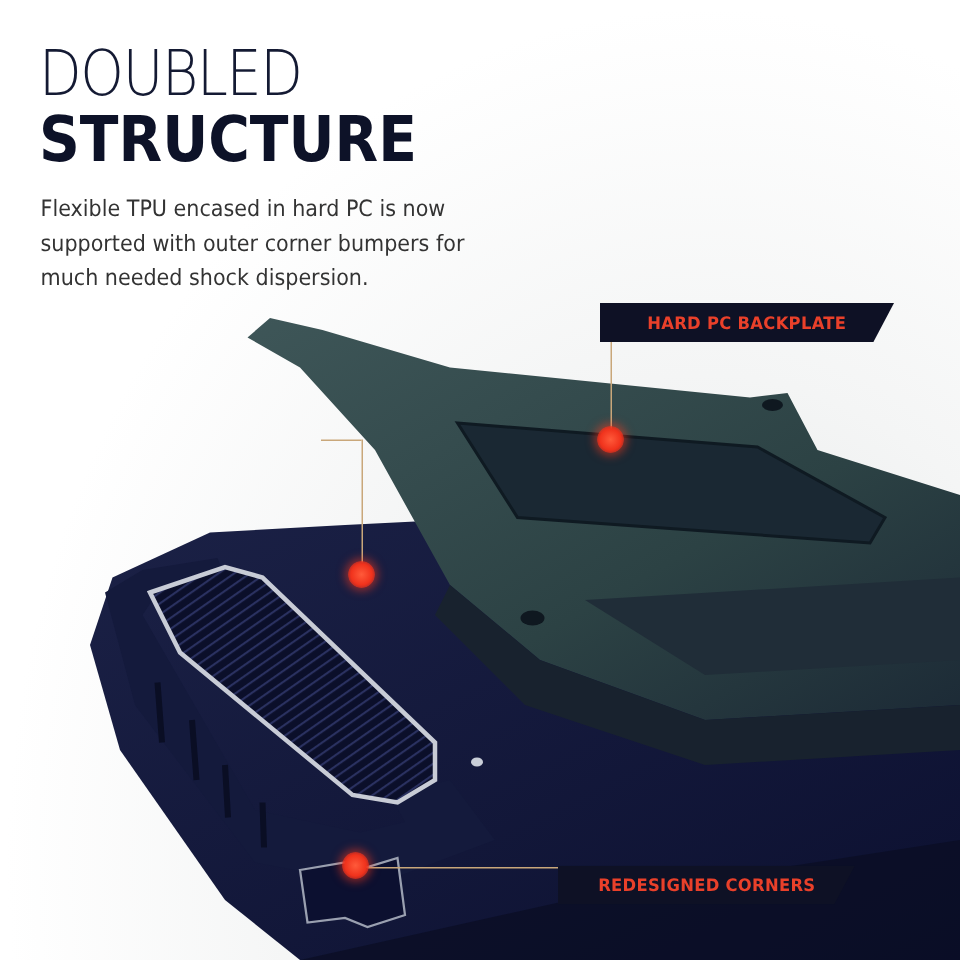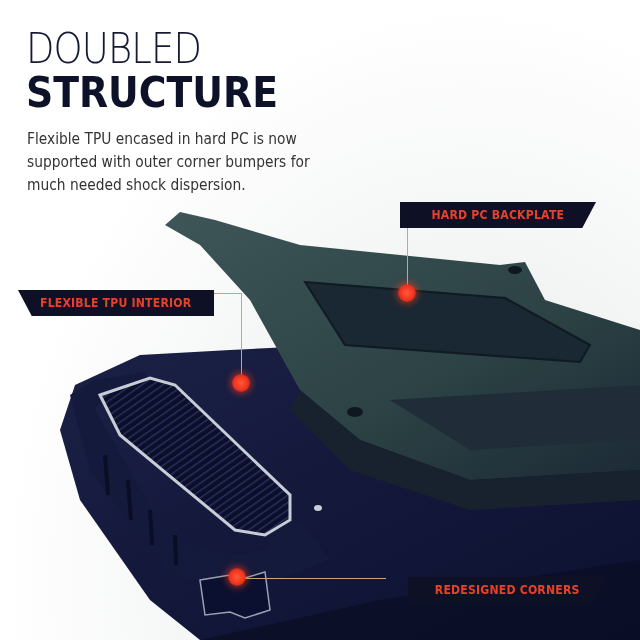--- a/index.html
+++ b/index.html
@@ -6,21 +6,21 @@
   body { width:640px; height:640px; overflow:hidden; background:#ffffff; position:relative; font-family:"DejaVu Sans", sans-serif; }
   .stage { position:absolute; left:0; top:0; width:636px; height:640px; background: radial-gradient(ellipse at 70% 90%, #dfe3e2 0%, #f4f5f5 40%, #ffffff 70%); overflow:hidden;padding-left:36px; }
   .title-light { position:absolute; left:26px; top:26px; font-size:42px; font-weight:300; color:#141a33; letter-spacing:-1px; line-height:46px; font-family:"DejaVu Sans", sans-serif; transform:scaleX(0.88); transform-origin:left top; }
   .title-bold { position:absolute; left:26px; top:70px; font-size:42px; font-weight:bold; color:#0d1228; letter-spacing:0px; line-height:46px; transform:scaleX(0.9); transform-origin:left top; }
   .desc { position:absolute; left:27px; top:128px; width:340px; font-size:15px; line-height:23px; color:#333; transform:scaleX(0.92); transform-origin:left top; }
   .product { position:absolute; left:0; top:0; width:640px; height:640px; }
   .label { position:absolute; height:26px; background:#0e1125; color:#e9402a; font-weight:bold; font-size:11.5px; display:flex; align-items:center; justify-content:center; letter-spacing:0.2px; }
   .label span { transform:scaleX(0.95); }
   .lbl-hard { left:400px; top:178px; width:196px; clip-path:polygon(0 0,100% 0,93% 100%,0 100%);margin-top:24px; }
   .lbl-tpu { left:18px; top:290px; width:196px; clip-path:polygon(0 0,100% 0,100% 100%,7% 100%); }
-  .lbl-corner { left:408px; top:577px; width:198px; clip-path:polygon(0 0,100% 0,93% 100%,0 100%); }
+  .lbl-corner { left:372px; top:577px; width:198px; clip-path:polygon(0 0,100% 0,93% 100%,0 100%); }
   .dot { position:absolute; width:18px; height:18px; border-radius:50%; background:radial-gradient(circle,#ff5a3a 0%,#f0321c 55%,rgba(240,50,28,0.3) 100%); box-shadow:0 0 6px 2px rgba(255,60,30,0.5); }
   .leader { position:absolute; background:#c9a77a; }
 </style>
 </head>
 <body>
 
 <div class="stage">
 
   <div class="title-light">DOUBLED</div>
   <div class="title-bold">STRUCTURE</div>
@@ -79,20 +79,17 @@
   <div class="leader" style="left:241px; top:293px; width:1px; height:82px;"></div>
   <div class="leader" style="left:245px; top:578px; width:141px; height:1px;"></div>
 
   <div class="dot" style="left:398px; top:284px;"></div>
   <div class="dot" style="left:232px; top:374px;"></div>
   <div class="dot" style="left:228px; top:568px;"></div>
 
   <div class="label lbl-hard">
       <span>HARD PC BACKPLATE</span>
     </div>
-  <div class="label lbl-tpu">
-      <span>FLEXIBLE TPU INTERIOR</span>
-    </div>
   <div class="label lbl-corner">
       <span>REDESIGNED CORNERS</span>
     </div>
 
 </div>
 
 </body></html>

